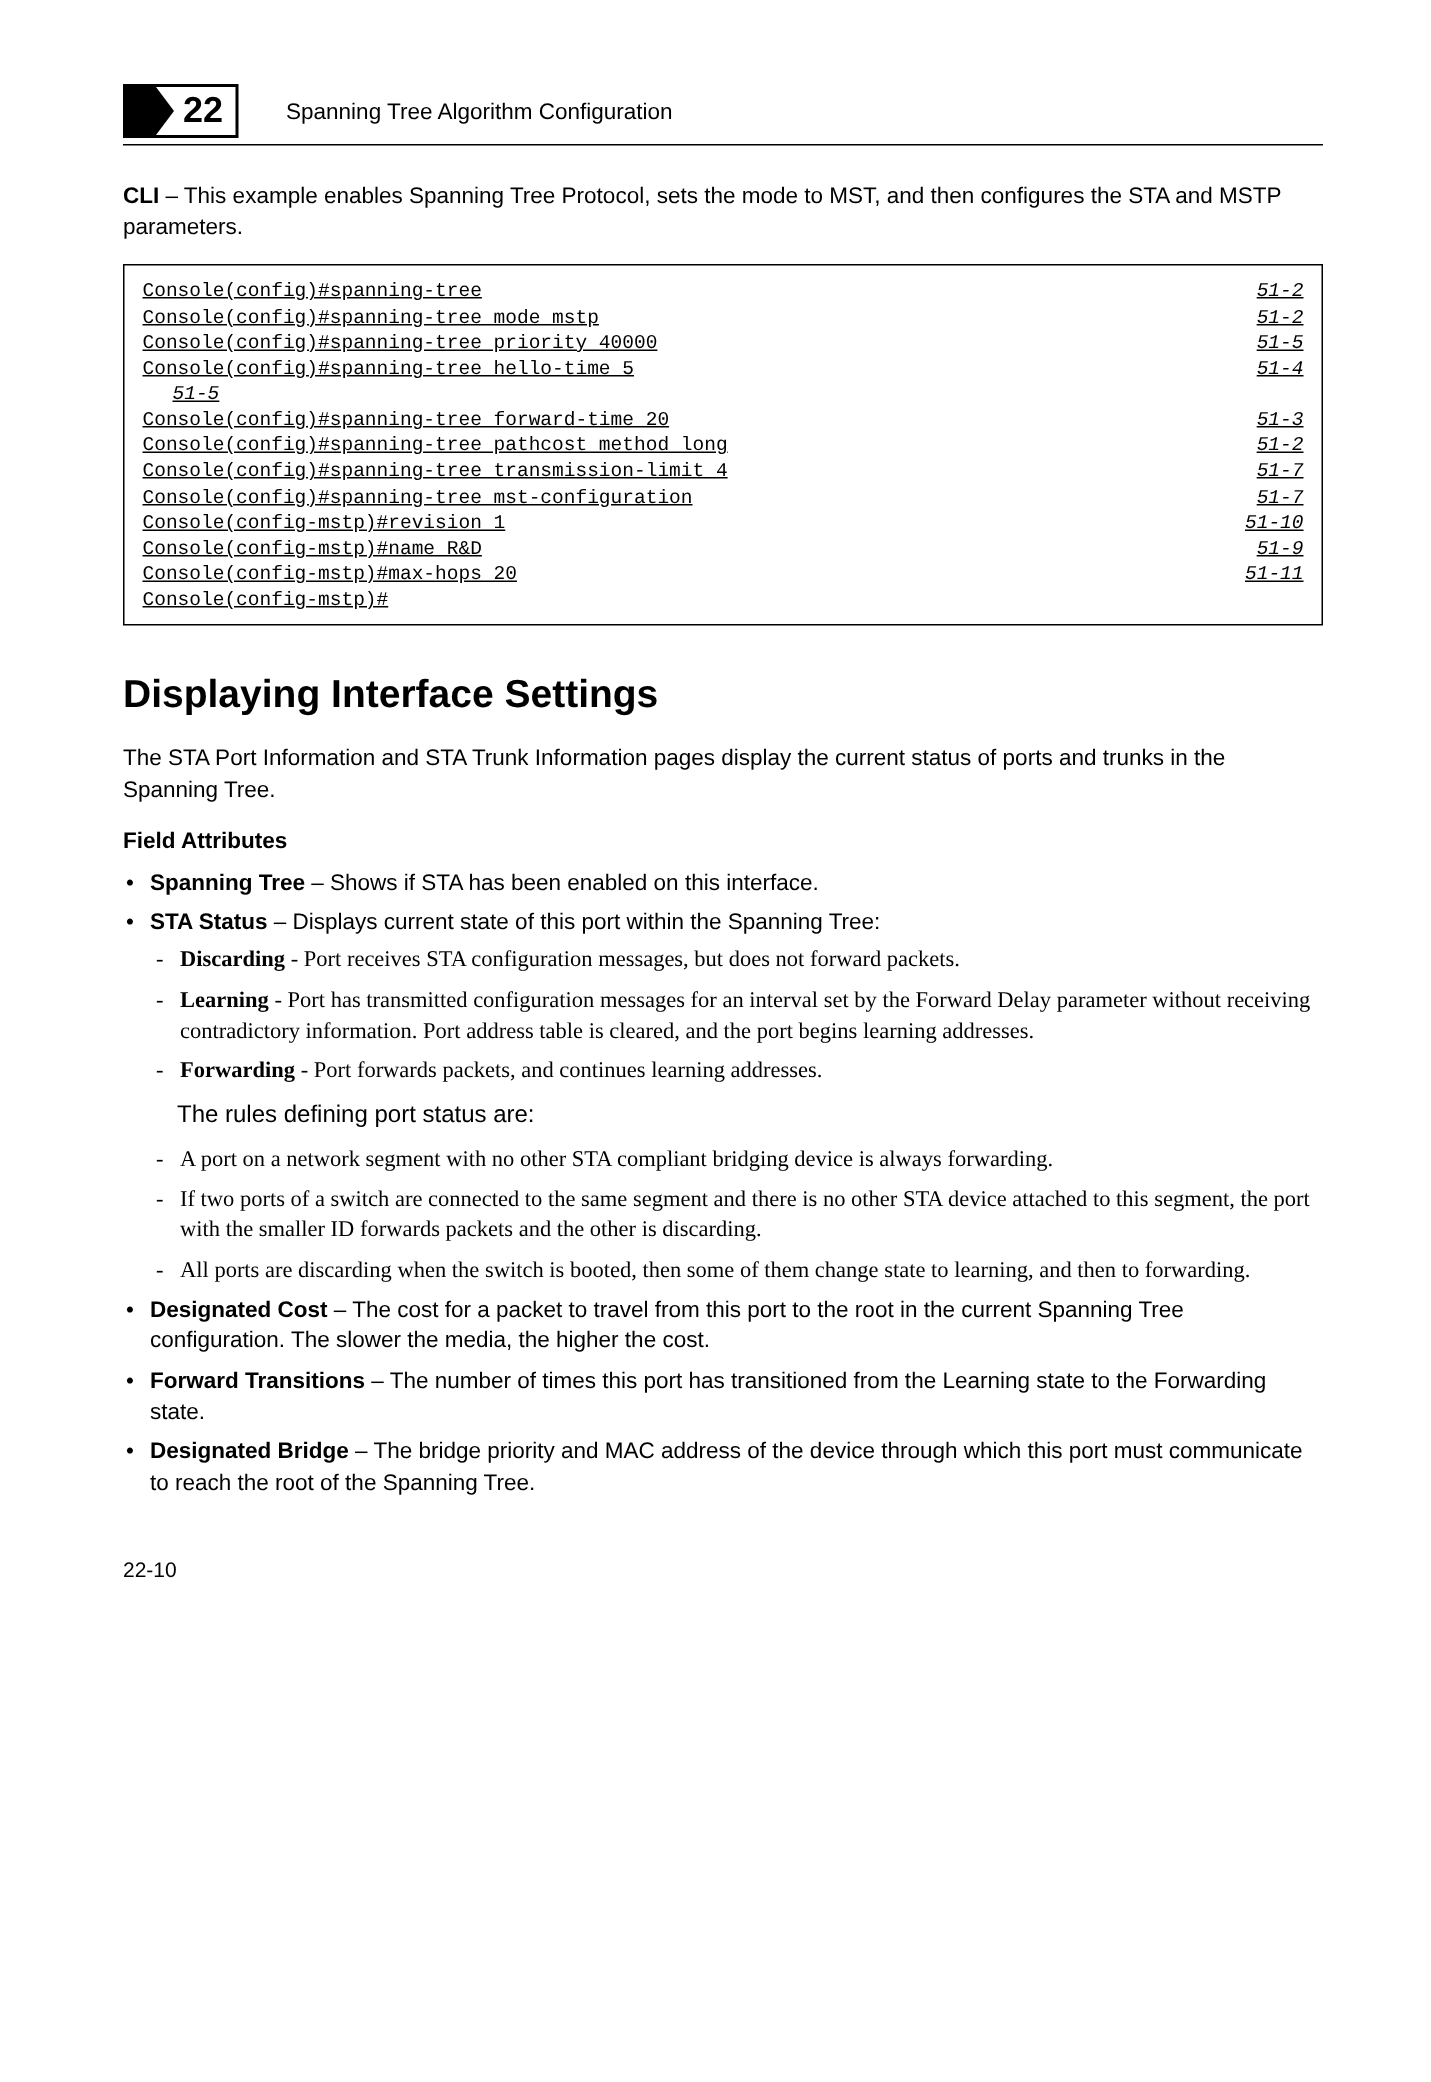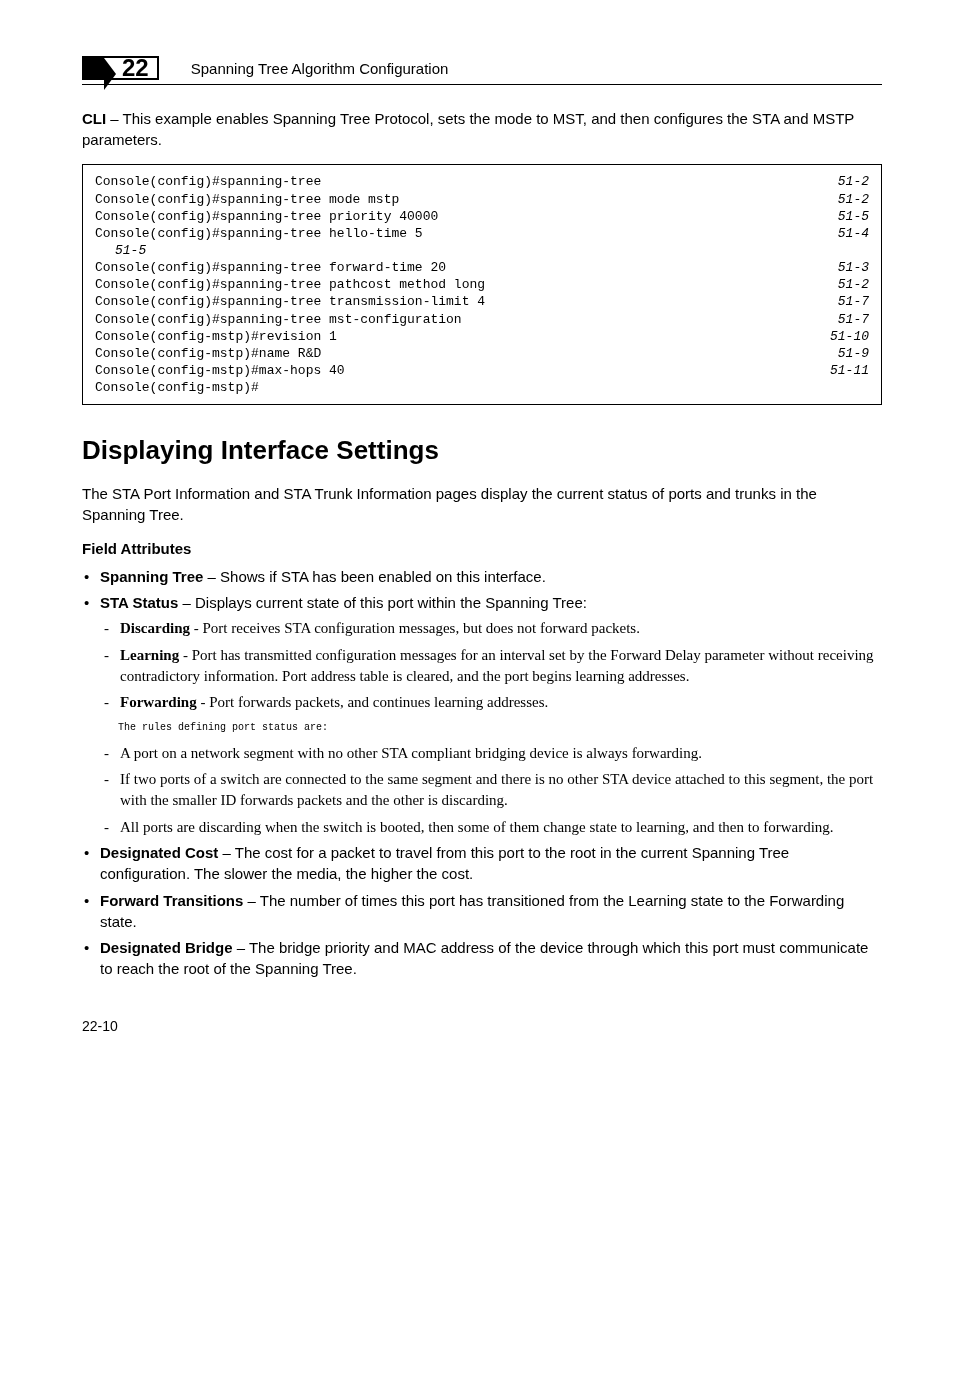--- a/index.html
+++ b/index.html
@@ -16,21 +16,21 @@
   }
   .header-row {
     display: flex;
     align-items: center;
     margin-bottom: 4px;
   }
   .page-badge {
     display: flex;
     align-items: center;
     border: 2px solid #000;
-    height: 24px;
+    height: 36px;
     box-sizing: border-box;
   }
   .badge-arrow {
     width: 20px;
     height: 100%;
     background: #000;
     position: relative;
     flex-shrink: 0;
   }
   .badge-arrow::after {
@@ -69,20 +69,21 @@
     padding: 8px 12px;
     font-family: "Courier New", Courier, monospace;
     font-size: 13px;
     line-height: 1.32;
     margin-bottom: 30px;
   }
   .code-line {
     display: flex;
     justify-content: space-between;
     white-space: pre;
+    text-decoration: underline;
   }
   .code-ref {
     font-style: italic;
     padding-left: 20px;
   }
   h1.section-heading {
     font-size: 26px;
     font-weight: bold;
     margin: 0 0 18px 0;
   }
@@ -122,24 +123,23 @@
     line-height: 1.38;
     margin-bottom: 6px;
   }
   ul.dashes > li::before {
     content: "-";
     position: absolute;
     left: 4px;
     top: 0;
   }
   .inline-body {
-    font-size: 10px;
+    font-size: 16px;
     line-height: 1.38;
     margin: 8px 0 8px 18px;
-    font-family: Liberation Mono, monospace;
   }
   .footer {
     font-size: 14px;
     margin-top: 38px;
   }
 </style>
 </head>
 <body>
 <div class="page">
 
@@ -161,21 +161,21 @@
       <div class="code-line"><span>Console(config)#spanning-tree mode mstp</span><span class="code-ref">51-2</span></div>
       <div class="code-line"><span>Console(config)#spanning-tree priority 40000</span><span class="code-ref">51-5</span></div>
       <div class="code-line"><span>Console(config)#spanning-tree hello-time 5</span><span class="code-ref">51-4</span></div>
       <div class="code-line"><span class="code-ref">51-5</span></div>
       <div class="code-line"><span>Console(config)#spanning-tree forward-time 20</span><span class="code-ref">51-3</span></div>
       <div class="code-line"><span>Console(config)#spanning-tree pathcost method long</span><span class="code-ref">51-2</span></div>
       <div class="code-line"><span>Console(config)#spanning-tree transmission-limit 4</span><span class="code-ref">51-7</span></div>
       <div class="code-line"><span>Console(config)#spanning-tree mst-configuration</span><span class="code-ref">51-7</span></div>
       <div class="code-line"><span>Console(config-mstp)#revision 1</span><span class="code-ref">51-10</span></div>
       <div class="code-line"><span>Console(config-mstp)#name R&amp;D</span><span class="code-ref">51-9</span></div>
-      <div class="code-line"><span>Console(config-mstp)#max-hops 40</span><span class="code-ref">51-11</span></div>
+      <div class="code-line"><span>Console(config-mstp)#max-hops 20</span><span class="code-ref">51-11</span></div>
       <div class="code-line"><span>Console(config-mstp)#</span><span class="code-ref"></span></div>
     </div>
 
 <h1 class="section-heading">Displaying Interface Settings</h1>
 
 <p class="body-text">The STA Port Information and STA Trunk Information pages display the current status of ports and trunks in the Spanning Tree.</p>
 
 <p class="sub-heading">Field Attributes</p>
 
 <ul class="bullets">

